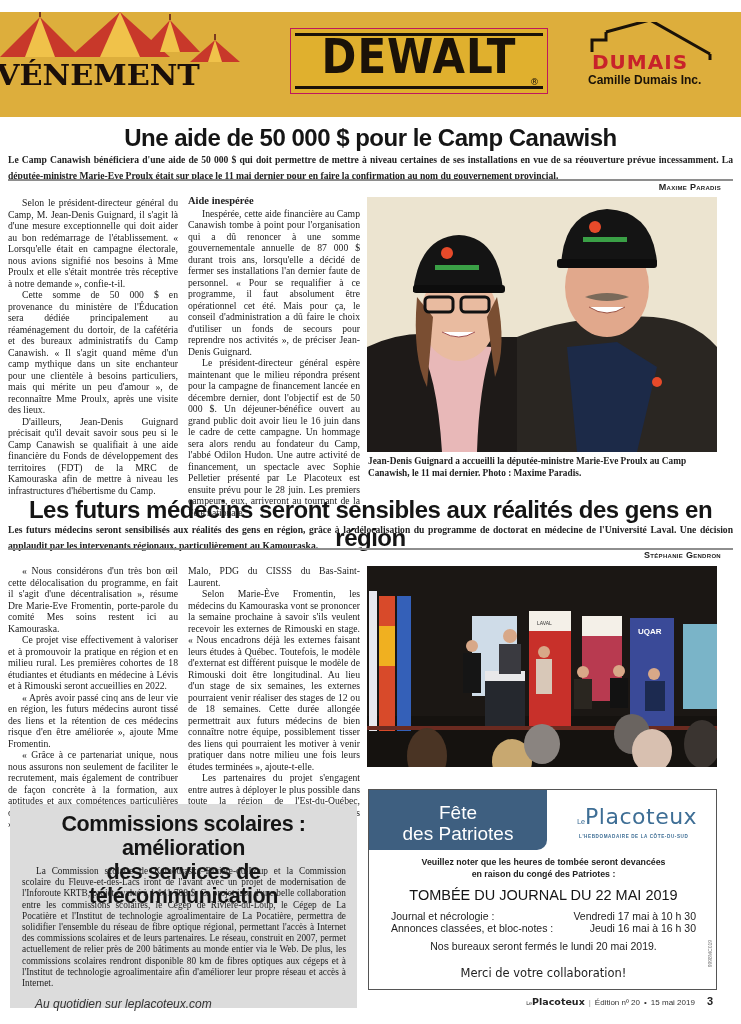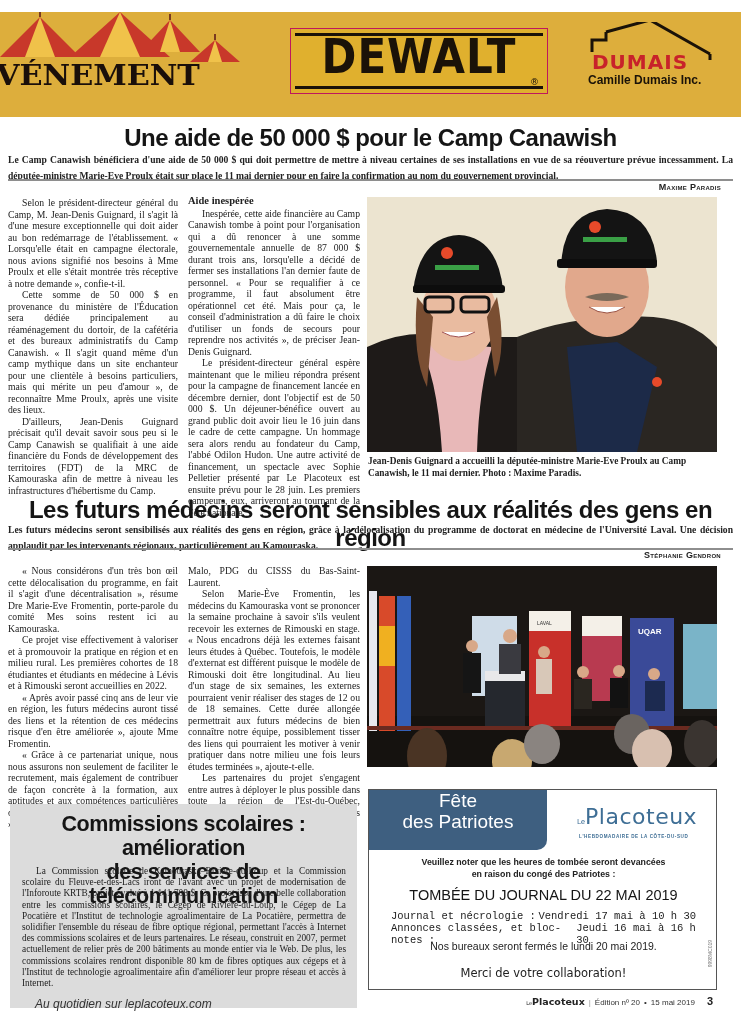--- a/index.html
+++ b/index.html
@@ -47,28 +47,28 @@
   .photo2 { left: 367px; top: 566px; width: 350px; height: 201px; background: #15120f; }
   .caption { position: absolute; left: 368px; top: 455px; width: 350px; font-size: 9.3px; line-height: 12px; font-weight: bold; color: #222; }
 
   
   .cbox { position: absolute; left: 10px; top: 804px; width: 347px; height: 204px; background: #dcdcdc; }
   .cbox-title { position: absolute; left: 0; top: 8px; width: 347px; text-align: center; font-family: "Liberation Sans", sans-serif; font-weight: bold; font-size: 21.5px; line-height: 24px; color: #151515; letter-spacing: -0.4px; }
   .cbox-body { position: absolute; left: 12px; top: 62px; width: 324px; font-size: 9.3px; line-height: 11.2px; text-align: justify; color: #222; text-indent: 14px; }
 
   
   .adbox { position: absolute; left: 368px; top: 789px; width: 349px; height: 201px; border: 1.5px solid #555; background: #fff; }
-  .adtab { position: absolute; left: 0; top: 0; width: 178px; height: 60px; background: #3e5f80; border-bottom-right-radius: 10px; color: #fff; text-align: center; font-family: "Liberation Sans", sans-serif; font-size: 19px; line-height: 21px; padding-top: 0; }
+  .adtab { position: absolute; left: 0; top: 0; width: 178px; height: 60px; background: #3e5f80; border-bottom-right-radius: 10px; color: #fff; text-align: center; font-family: "Liberation Sans", sans-serif; font-size: 19px; line-height: 21px; padding-top: 12px; }
   .adlogo { position: absolute; left: 208px; top: 14px; font-family: "DejaVu Sans", sans-serif; color: #3e6e95; }
   .adlogo-le { font-size: 7px; vertical-align: baseline; }
   .adlogo-name { font-size: 22px; letter-spacing: 0.5px; }
   .adlogo-tag { position: absolute; left: 210px; top: 44px; font-family: "Liberation Sans", sans-serif; font-size: 4.6px; letter-spacing: 0.6px; color: #3e6e95; font-weight: bold; white-space: nowrap; }
   .adnote { position: absolute; left: 0; top: 66px; width: 349px; text-align: center; font-family: "Liberation Sans", sans-serif; font-weight: bold; font-size: 8.8px; line-height: 12px; color: #222; }
   .adhead { position: absolute; left: 0; top: 97px; width: 349px; text-align: center; font-family: "Liberation Sans", sans-serif; font-size: 14.5px; color: #151515; }
-  .adrow { position: absolute; left: 22px; width: 305px; font-family: Liberation Mono, monospace; font-size: 10.5px; color: #222; display: flex; justify-content: space-between; }
+  .adrow { position: absolute; left: 22px; width: 305px; font-family: Liberation Sans, sans-serif; font-size: 10.5px; color: #222; display: flex; justify-content: space-between; }
   .adrow1 { top: 120px; }
   .adrow2 { top: 132px; }
   .adclosed { position: absolute; left: 0; top: 150px; width: 349px; text-align: center; font-family: "Liberation Sans", sans-serif; font-size: 10.5px; color: #222; }
   .adthanks { position: absolute; left: 0; top: 176px; width: 349px; text-align: center; font-family: "DejaVu Sans", sans-serif; font-size: 11.5px; color: #222; }
   .adcode { position: absolute; right: 3px; top: 150px; font-family: "Liberation Sans", sans-serif; font-size: 5px; color: #777; writing-mode: vertical-rl; transform: rotate(180deg); }
 
   
   .footer-left { position: absolute; left: 8px; top: 997px; font-family: "Liberation Sans", sans-serif; font-style: italic; font-size: 12px; color: #333; margin-left: 27px; }
   .footer-right { position: absolute; right: 28px; top: 995px; font-family: "Liberation Sans", sans-serif; font-size: 8px; color: #333; display: flex; align-items: baseline; gap: 4px; }
   .footer-logo { font-family: "DejaVu Sans", sans-serif; font-weight: bold; font-size: 9.5px; color: #222; }

